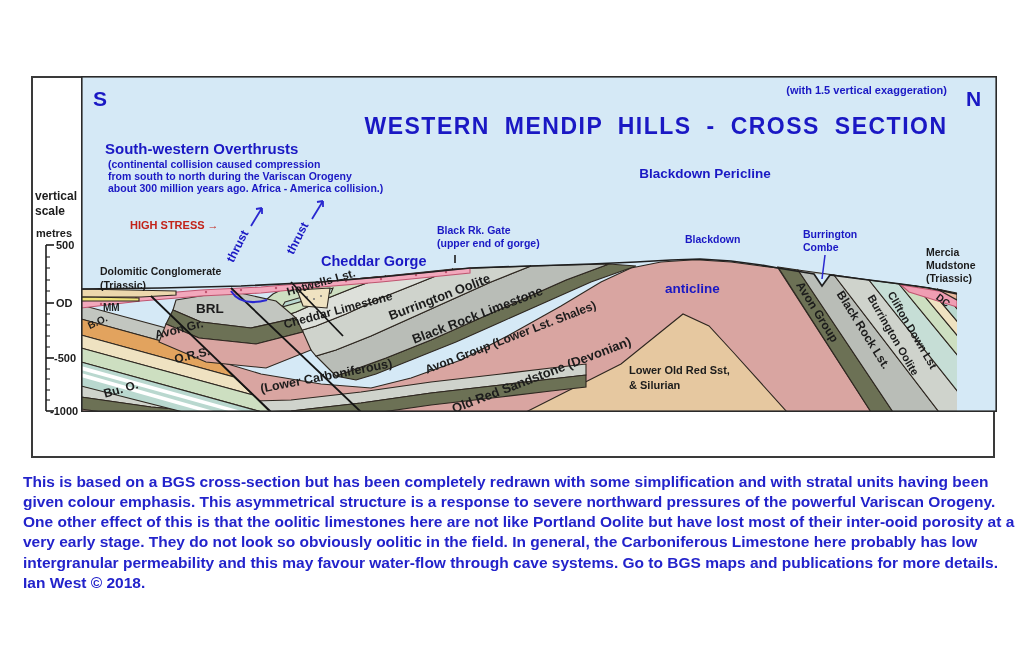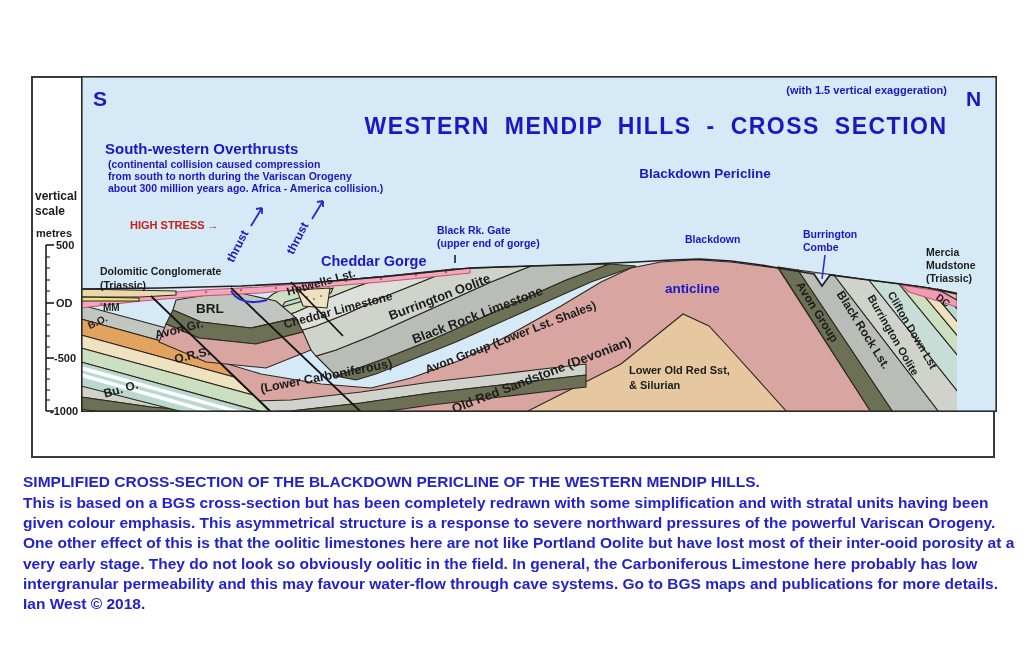--- a/index.html
+++ b/index.html
@@ -191,17 +191,16 @@
       <text x="779" y="256" font-size="12" class="blk" text-anchor="middle" transform="rotate(58 779 256)">Black Rock Lst.</text>
       <text x="809" y="261" font-size="11" class="blk" text-anchor="middle" transform="rotate(60 809 261)">Burrington Oolite</text>
       <text x="828" y="256" font-size="11" class="blk" text-anchor="middle" transform="rotate(60 828 256)">Clifton Down Lst</text>
       <text x="860" y="227" font-size="10" class="blk" text-anchor="middle" transform="rotate(38 860 227)">DC</text>
 
       <rect x="0.8" y="0.8" width="914.4" height="334.4" fill="none" stroke="#2a2a2a" stroke-width="1.6"></rect>
     </svg>
   </div>
 
   <div class="caption">
-    <div class="head">SIMPLIFIED CROSS-SECTION OF THE BLACKDOWN PERICLINE OF THE WESTERN MENDIP HILLS.</div>
     <div>This is based on a BGS cross-section but has been completely redrawn with some simplification and with stratal units having been given colour emphasis. This asymmetrical structure is a response to severe northward pressures of  the powerful Variscan Orogeny. One other effect of this is that the oolitic limestones here are not like Portland Oolite but have lost most of their inter-ooid porosity at a very early stage. They do not look so obviously oolitic in the field. In general, the Carboniferous Limestone here probably has low intergranular permeability and this may favour water-flow through cave systems. Go to BGS maps and publications for more details. Ian West © 2018.</div>
   </div>
 
 </div>
 
 </body></html>

